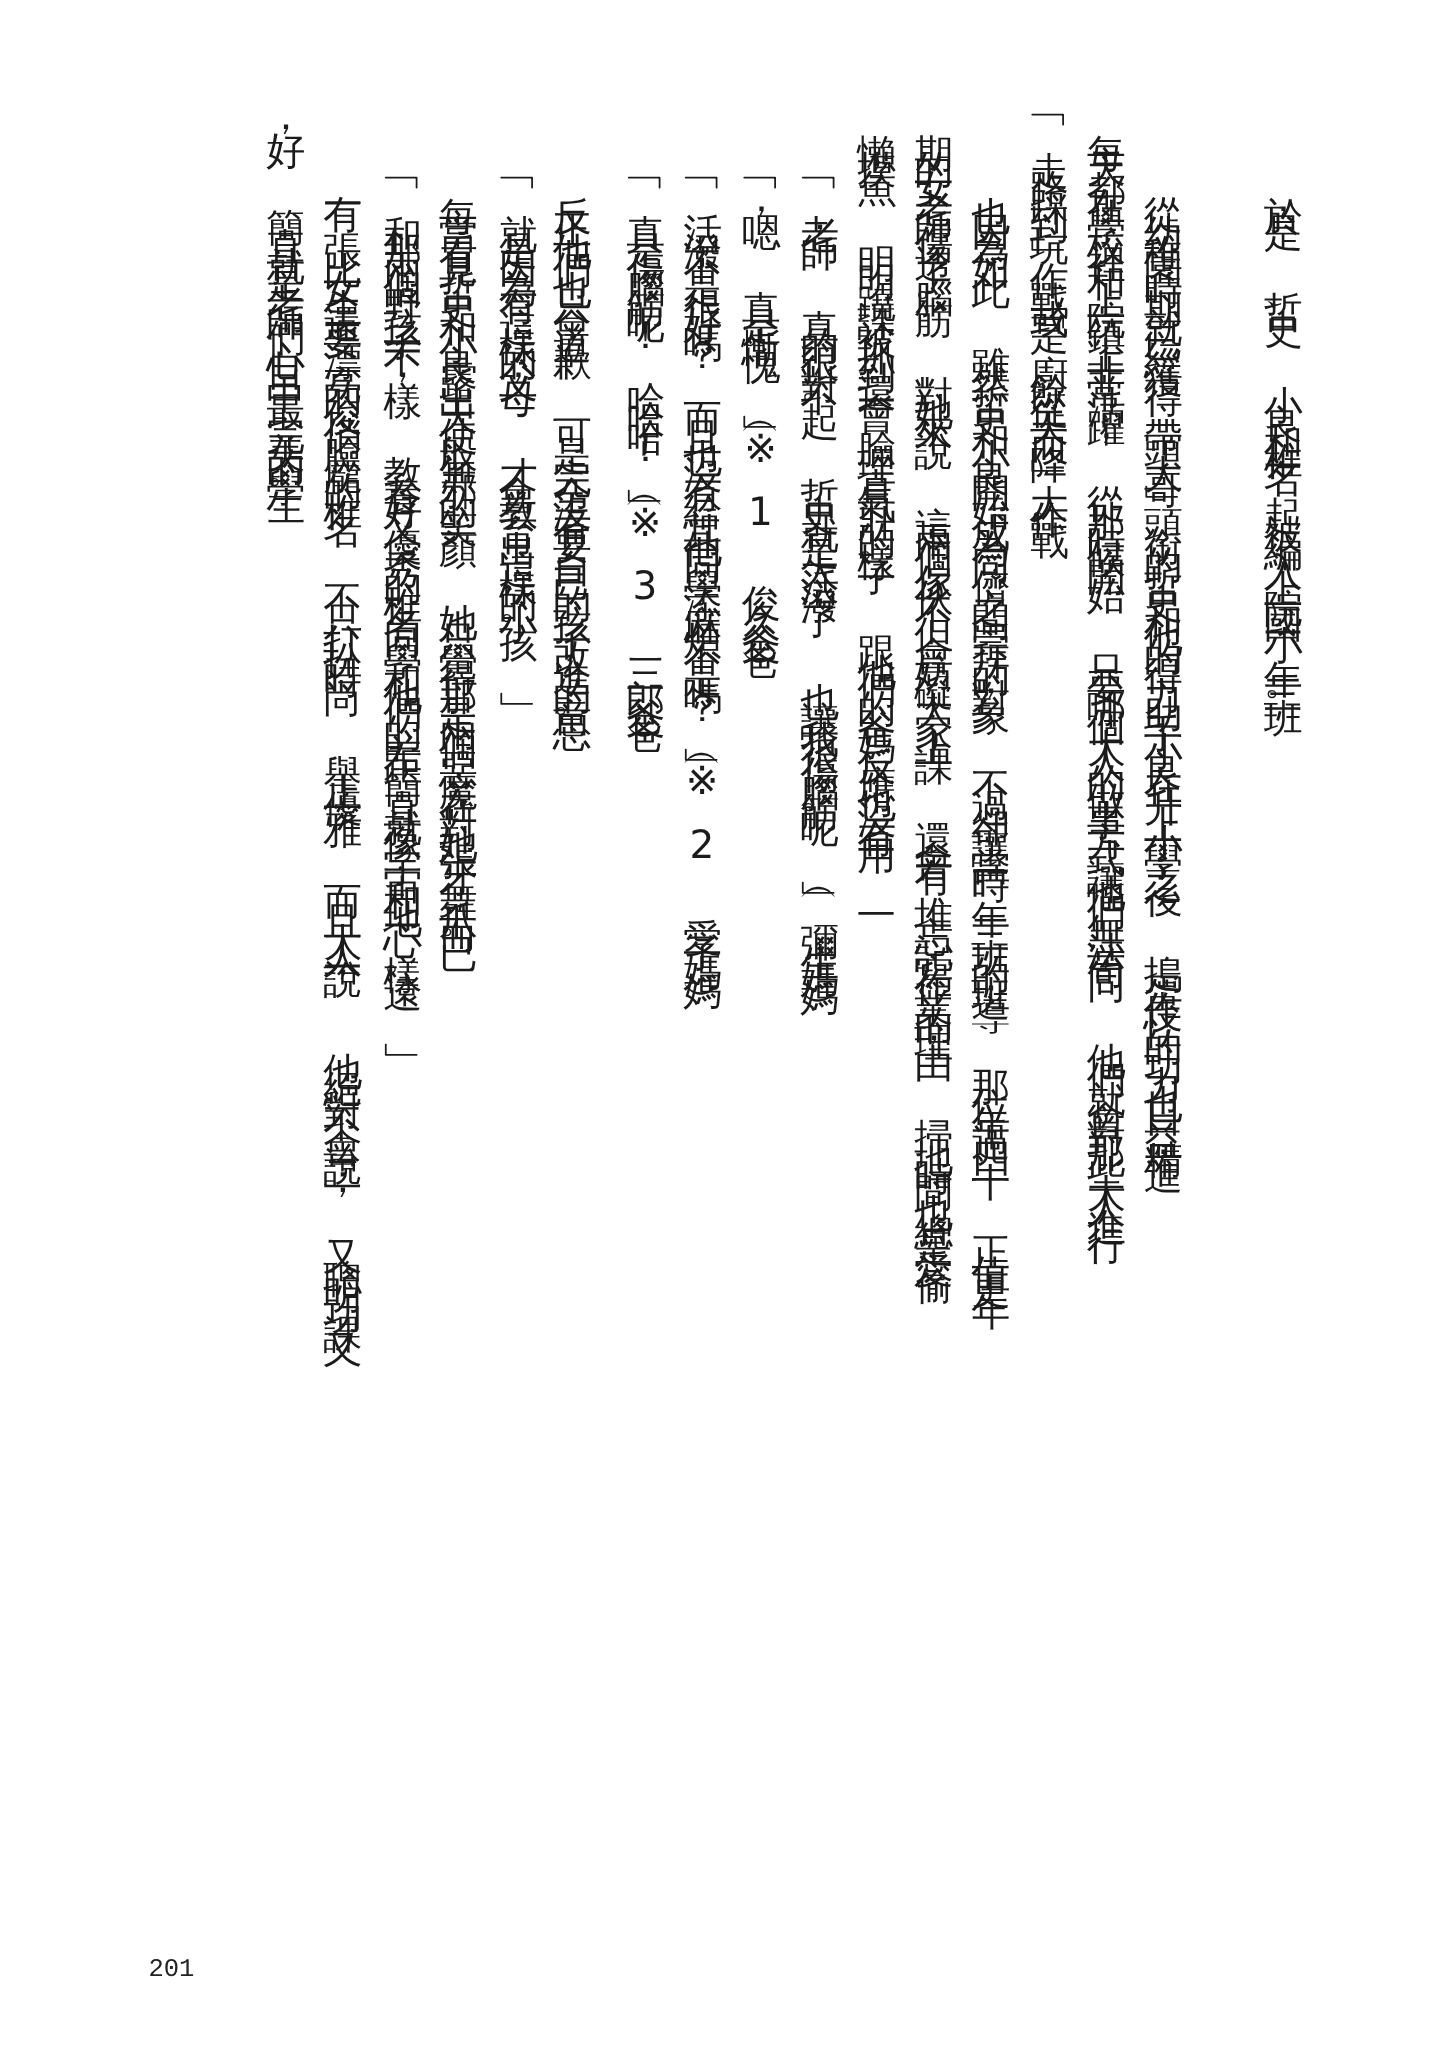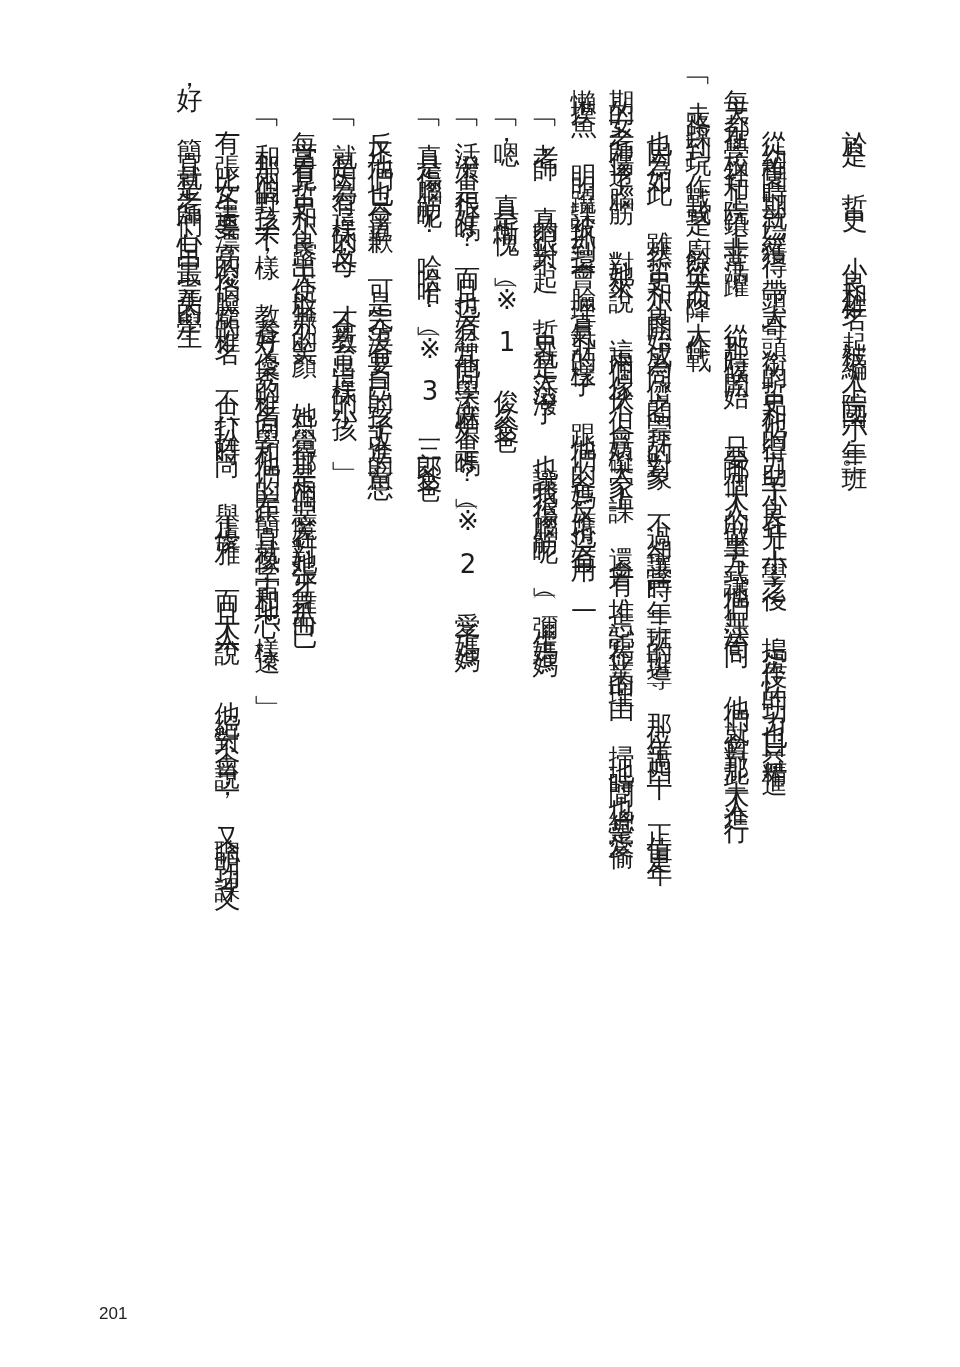--- a/index.html
+++ b/index.html
@@ -34,21 +34,21 @@
     width: 38px;
     white-space: nowrap;
     color: #1b1b1b;
   }
   .col.indent { top: 110px; }
   .col.title  { top: 110px; }
   .page-number {
     position: absolute;
     left: 99px;
     top: 1304px;
-    font-family: Liberation Sans, sans-serif;
+    font-family: Liberation Mono, monospace;
     font-size: 17px;
     color: #222;
   }
 </style>
 </head>
 <body>
 
 <div class="page">
   <div class="col title" style="left:836px;">於是，哲史、小良和椎名一起被編入上院國小一年三班。</div>
   <div class="col indent" style="left:756px;">從幼稚園時期就已經獲得「帶頭大哥」頭銜的哲史和他的得力助手小良在升上小學之後，搗蛋作怪的功力也日益精進，</div>

